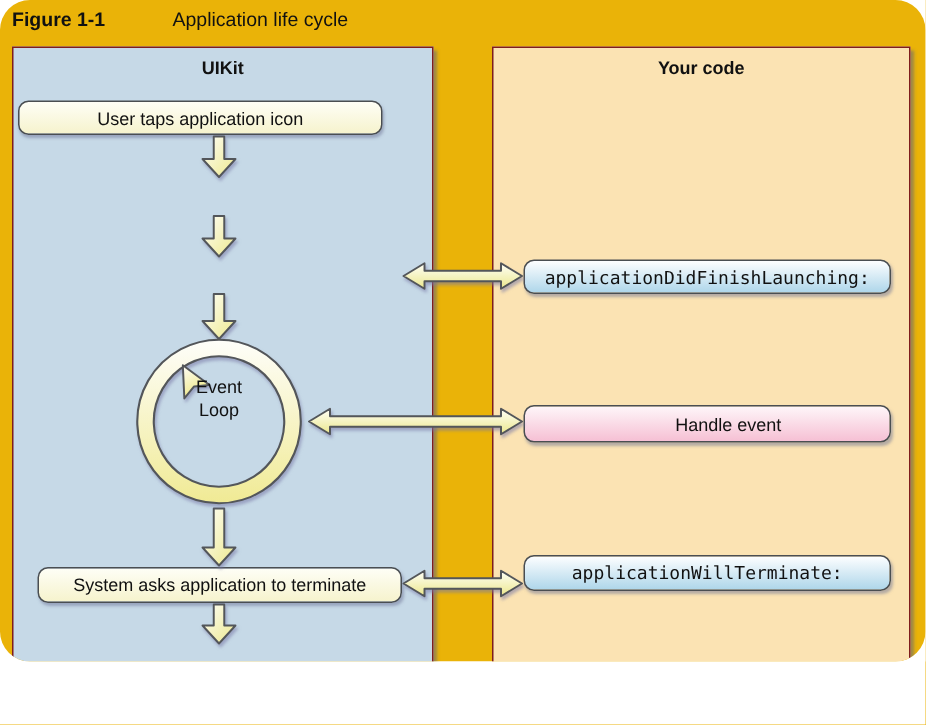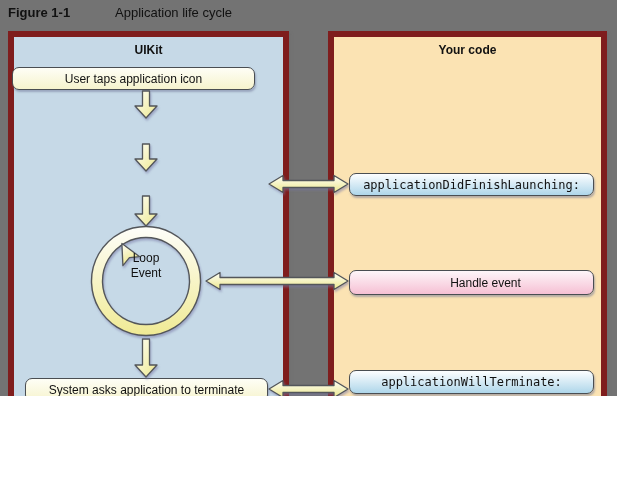--- a/index.html
+++ b/index.html
@@ -1,23 +1,23 @@
 <!DOCTYPE html>
 <html><head>
 <meta charset="utf-8">
 <style>
   html,body{margin:0;padding:0;background:#fff;}
   .stage{
-    position:relative;width:617px;height:396px;background:#737373;overflow:hidden;
-    font-family:"Liberation Sans",sans-serif;color:#111;
+    position:relative;width:617px;height:441px;background:#eab308;overflow:hidden;
+    font-family:"Liberation Sans",sans-serif;color:#111;border-radius:20px;
   }
   .fig-title{position:absolute;left:8px;top:5px;font-size:13px;line-height:16px;white-space:nowrap;}
   .fig-title .lbl{font-weight:bold;display:inline-block;width:107px;}
   .panel{
-    position:absolute;top:31px;height:442px;border:6px solid #7f1d1d;box-sizing:border-box;
+    position:absolute;top:31px;height:442px;border:1px solid #7f1d1d;box-sizing:border-box;
     box-shadow:2px 2px 2px rgba(110,110,110,0.65);
   }
   .panel.uikit{left:8px;width:281px;background:#c6d9e7;}
   .panel.yourcode{left:328px;width:279px;background:#fbe3b3;}
   .panel-title{
     position:absolute;top:6px;left:0;width:100%;text-align:center;
     font-weight:bold;font-size:12px;
   }
   .node{
     position:absolute;box-sizing:border-box;border:1.5px solid #4a4e52;border-radius:7px;
@@ -107,22 +107,22 @@
     <defs>
         <linearGradient id="gr" x1="0" y1="0" x2="0" y2="1">
       <stop offset="0" stop-color="#fefefa"></stop>
           <stop offset="1" stop-color="#f0ea94"></stop>
         </linearGradient>
       </defs>
     <path d="M 65 10.5 A 54.5 54.5 0 1 0 65.02 10.5 Z M 65 21.5 A 43.5 43.5 0 1 0 65.02 21.5 Z" fill="url(#gr)" fill-rule="evenodd" stroke="#53565a" stroke-width="1.4"></path>
     <polygon points="0,-13 9.5,7 0,3 -9.5,7" transform="translate(47,39) rotate(-28)" fill="url(#gr)" stroke="#53565a" stroke-width="1.3" stroke-linejoin="round"></polygon>
   </svg>
   <div class="loop-label">
+    <div>Event</div>
     <div>Loop</div>
-    <div>Event</div>
   </div>
 
   <svg class="arrow-svg" style="left:268px;top:173px;" width="81" height="22">
     <defs>
         <linearGradient id="h1" x1="0" y1="0" x2="0" y2="1">
       <stop offset="0" stop-color="#fffff8"></stop>
           <stop offset="1" stop-color="#ebe78c"></stop>
         </linearGradient>
       </defs>
     <polygon points="1,11 15,2.5 15,7.5 66,7.5 66,2.5 80,11 66,19.5 66,14.5 15,14.5 15,19.5" fill="url(#h1)" stroke="#53565a" stroke-width="1.3" stroke-linejoin="round"></polygon>

